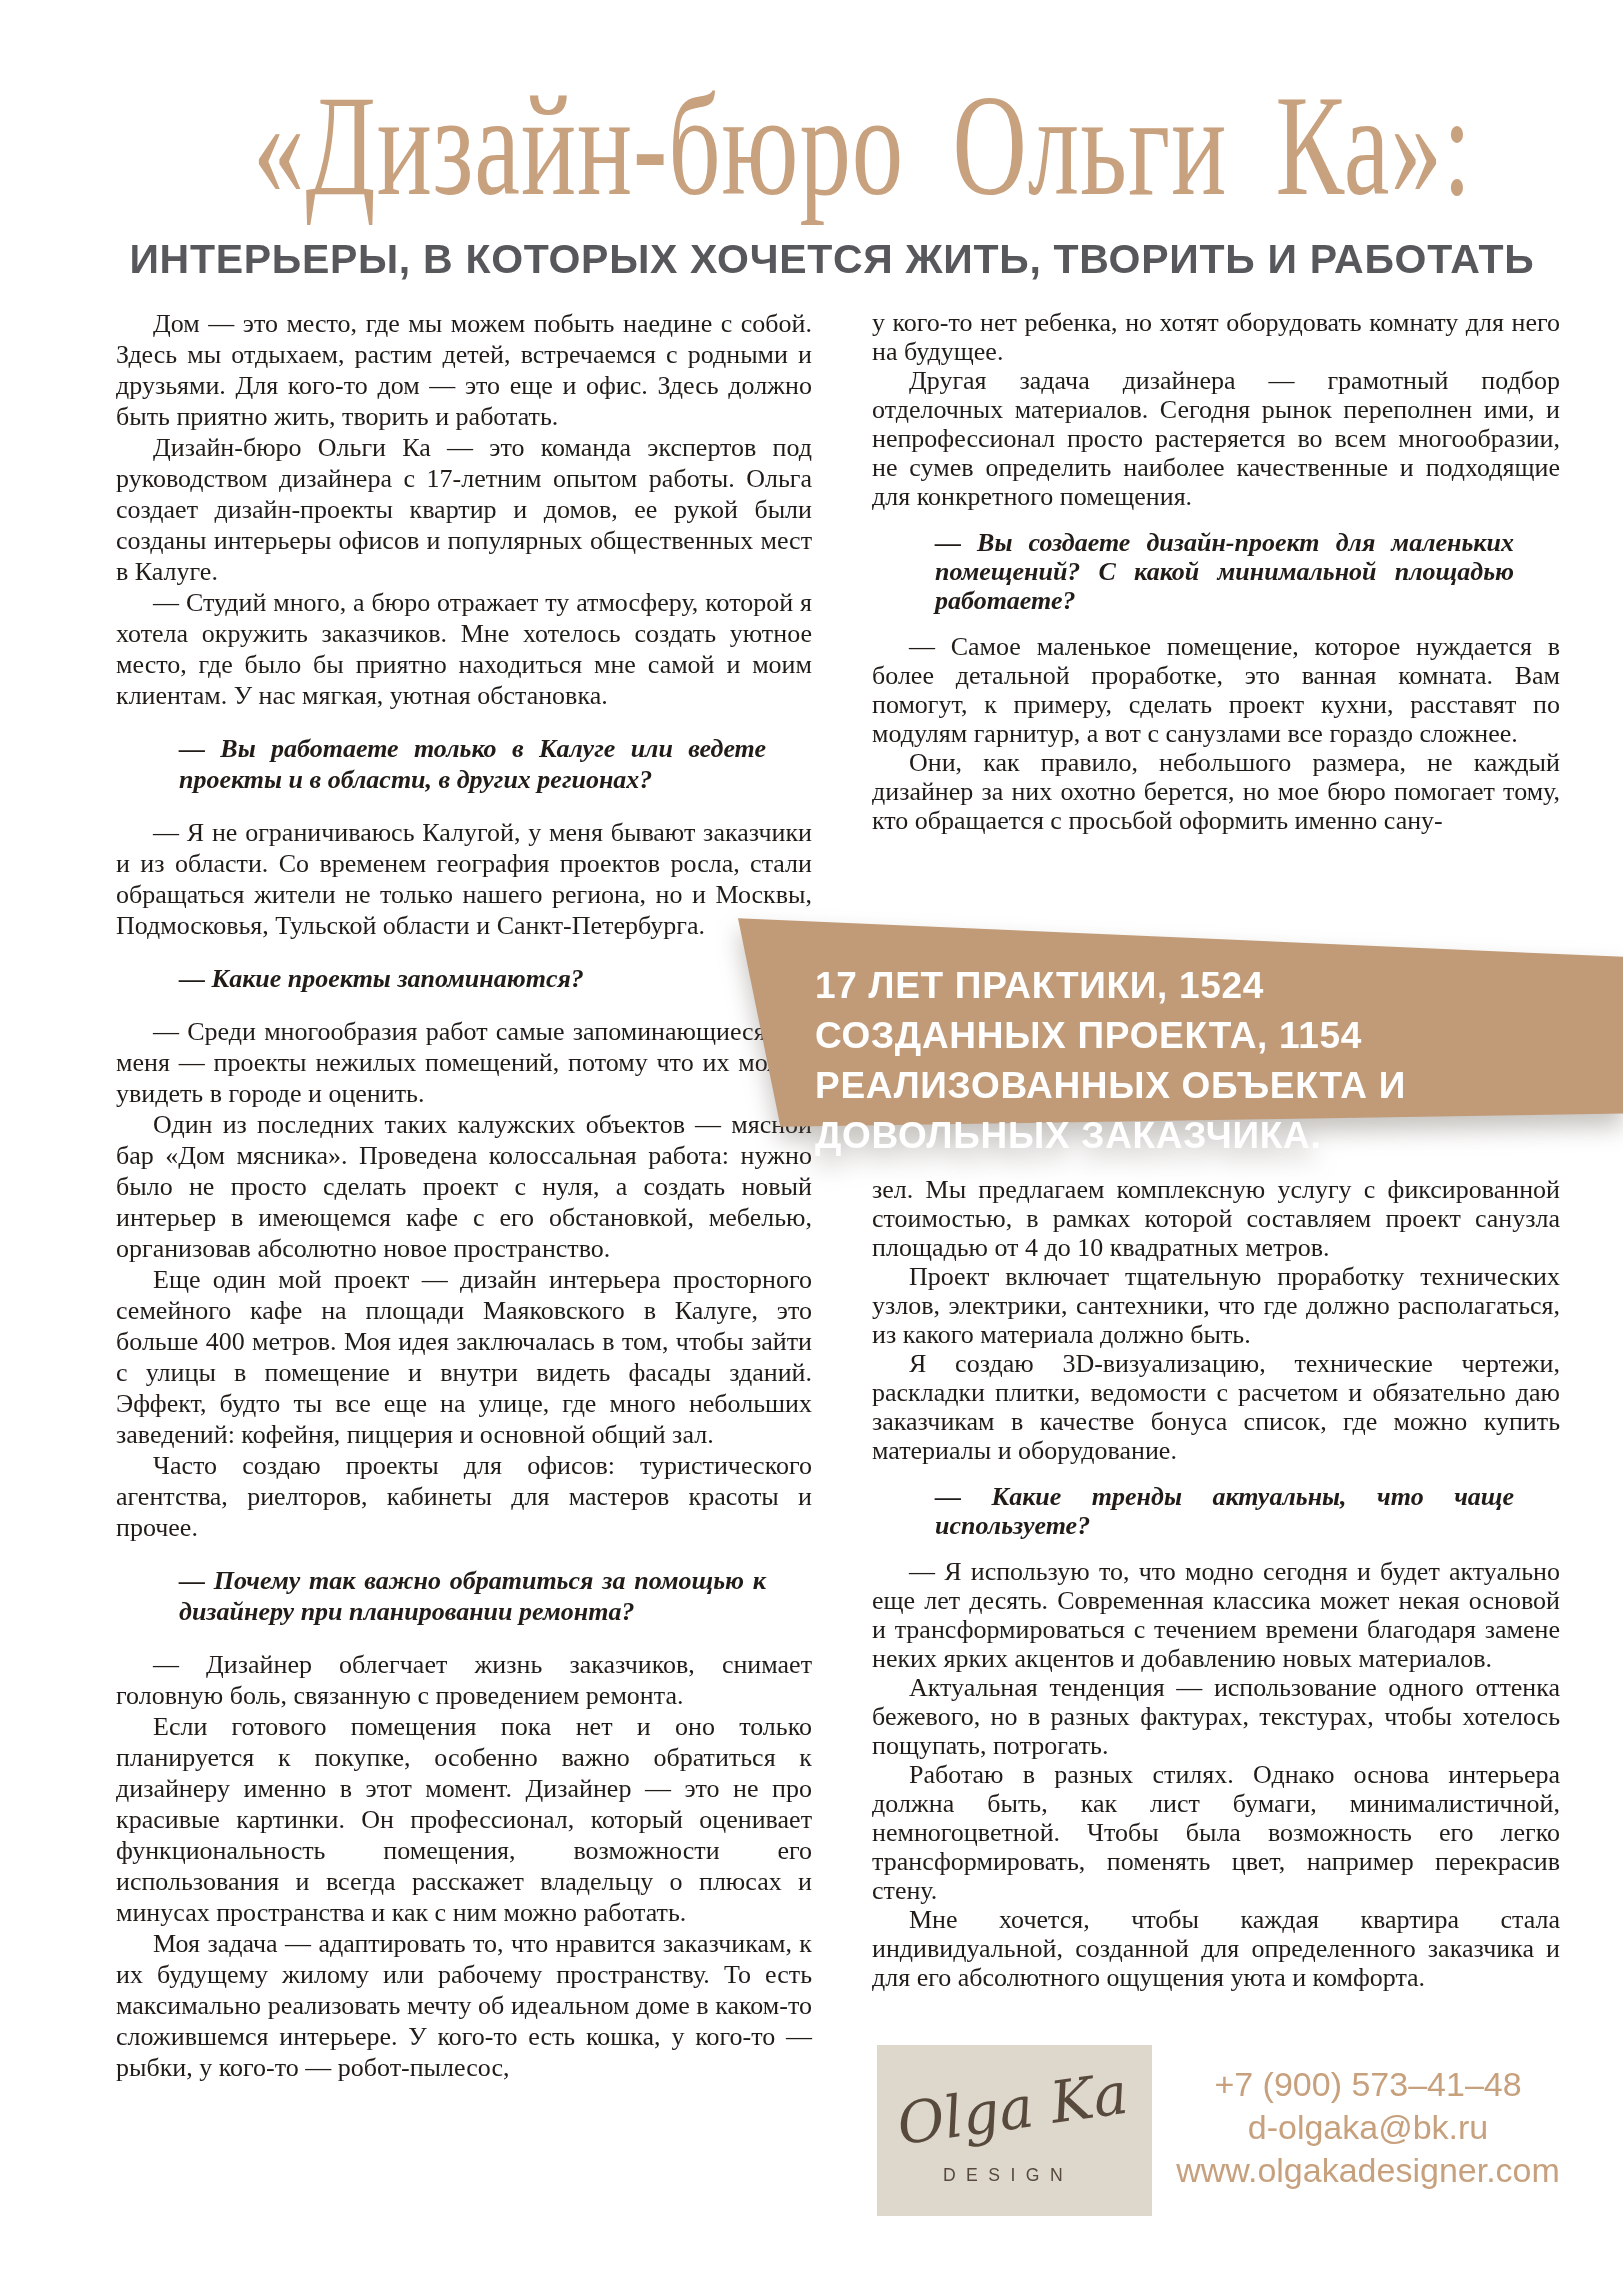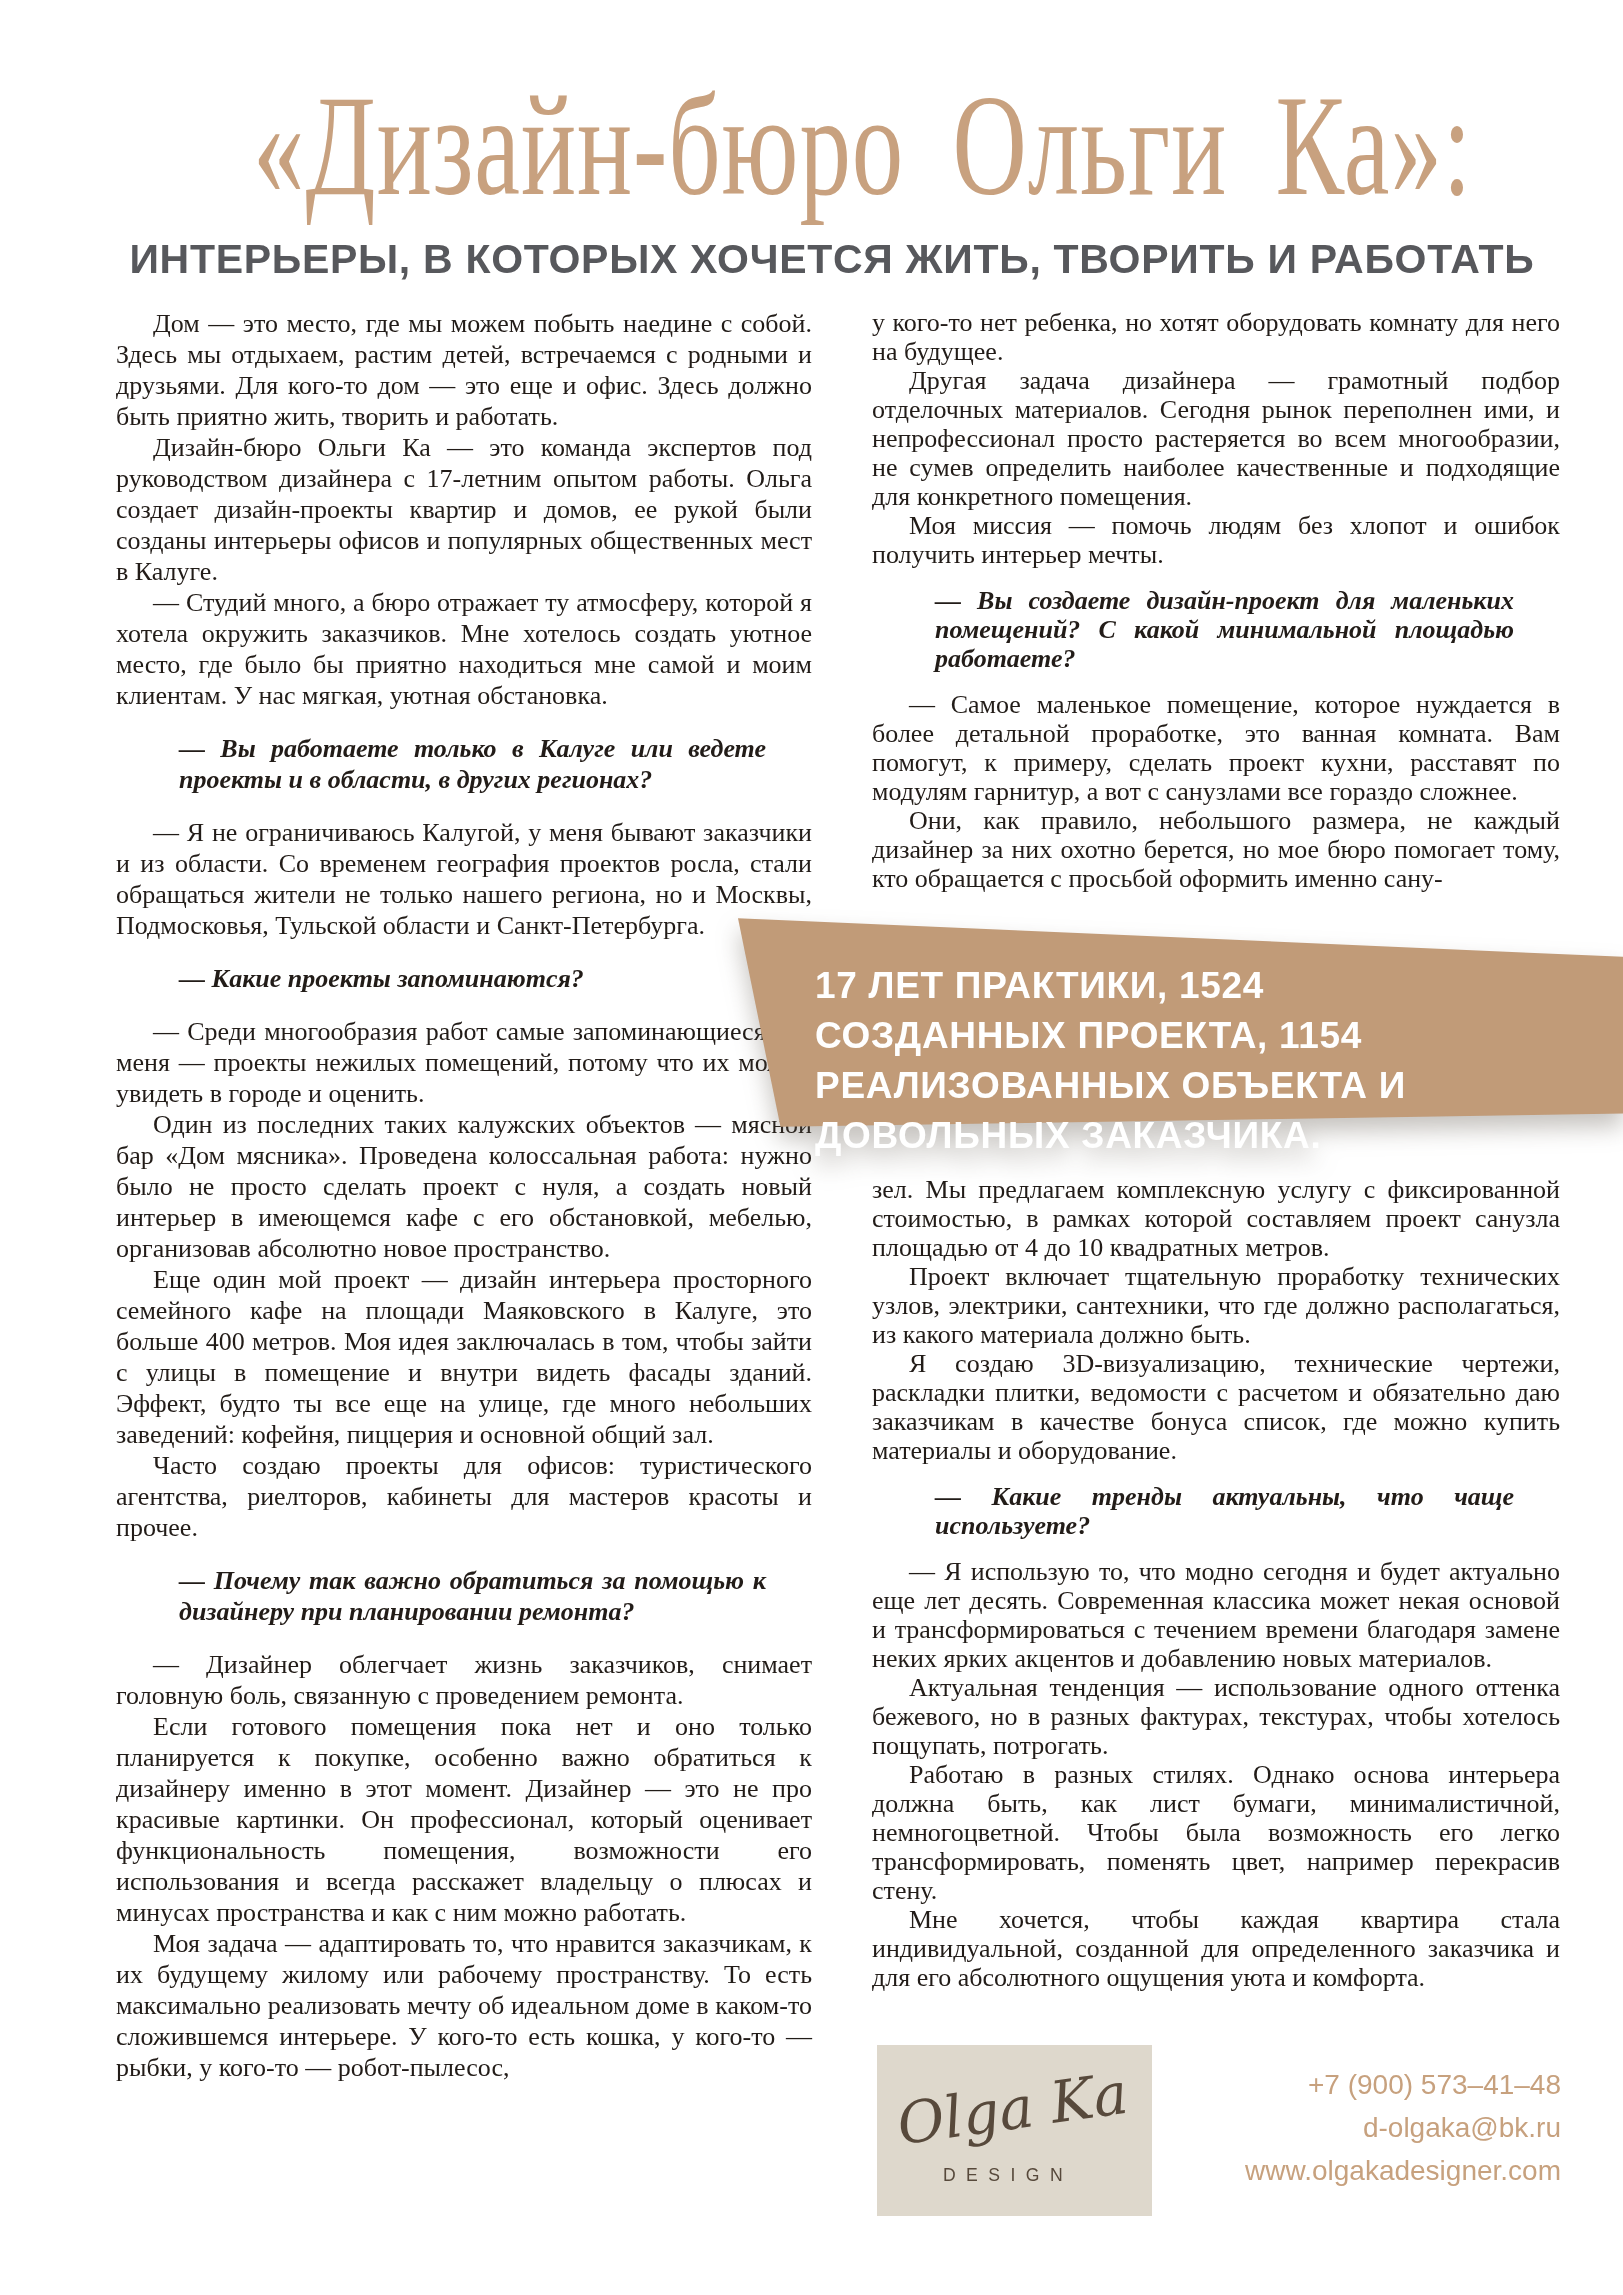--- a/index.html
+++ b/index.html
@@ -52,22 +52,22 @@
     font-size:37px; line-height:50px; letter-spacing:0.7px;
     color:var(--banner-text,#ffffff);
   }
   
   .logo-box {
     position:absolute; left:877px; top:2045px; width:275px; height:171px;
     background:var(--logo-bg,#ded8cc);
   }
   .contacts {
     position:absolute; left:1175px; top:2063px; width:386px;
-    text-align:right; font-family:"Liberation Sans", sans-serif;
-    font-weight:400; font-size:28px; line-height:43px;
+    text-align:center; font-family:"Liberation Sans", sans-serif;
+    font-weight:400; font-size:34px; line-height:43px;
     color:var(--contact-tan,#c7a17e);
   }
   .contacts div { white-space:nowrap; }
 </style>
 </head>
 <body>
 
 <div class="page">
 
   <div class="header">
@@ -88,21 +88,20 @@
       <p class="block para">Часто создаю проекты для офисов: туристического агентства, риелторов, кабинеты для мастеров красоты и прочее.</p>
       <p class="block question">— Почему так важно обратиться за помощью к дизайнеру при планировании ремонта?</p>
       <p class="block para">— Дизайнер облегчает жизнь заказчиков, снимает головную боль, связанную с проведением ремонта.</p>
       <p class="block para">Если готового помещения пока нет и оно только планируется к покупке, особенно важно обратиться к дизайнеру именно в этот момент. Дизайнер — это не про красивые картинки. Он профессионал, который оценивает функциональность помещения, возможности его использования и всегда расскажет владельцу о плюсах и минусах пространства и как с ним можно работать.</p>
       <p class="block para">Моя задача — адаптировать то, что нравится заказчикам, к их будущему жилому или рабочему пространству. То есть максимально реализовать мечту об идеальном доме в каком-то сложившемся интерьере. У кого-то есть кошка, у кого-то — рыбки, у кого-то — робот-пылесос,</p>
     </div>
 
   <div class="col col-rtop tight">
       <p class="block para no-indent">у кого-то нет ребенка, но хотят оборудовать комнату для него на будущее.</p>
       <p class="block para">Другая задача дизайнера — грамотный подбор отделочных материалов. Сегодня рынок переполнен ими, и непрофессионал просто растеряется во всем многообразии, не сумев определить наиболее качественные и подходящие для конкретного помещения.</p>
-      <p class="block para">Моя миссия — помочь людям без хлопот и ошибок получить интерьер мечты.</p>
       <p class="block question">— Вы создаете дизайн-проект для маленьких помещений? С какой минимальной площадью работаете?</p>
       <p class="block para">— Самое маленькое помещение, которое нуждается в более детальной проработке, это ванная комната. Вам помогут, к примеру, сделать проект кухни, расставят по модулям гарнитур, а вот с санузлами все гораздо сложнее.</p>
       <p class="block para">Они, как правило, небольшого размера, не каждый дизайнер за них охотно берется, но мое бюро помогает тому, кто обращается с просьбой оформить именно сану-</p>
     </div>
 
   <div class="banner">
     <div class="shape"></div>
     <div class="text">17 ЛЕТ ПРАКТИКИ, 1524 СОЗДАННЫХ ПРОЕКТА, 1154 РЕАЛИЗОВАННЫХ ОБЪЕКТА И ДОВОЛЬНЫХ ЗАКАЗЧИКА.</div>
   </div>
 

